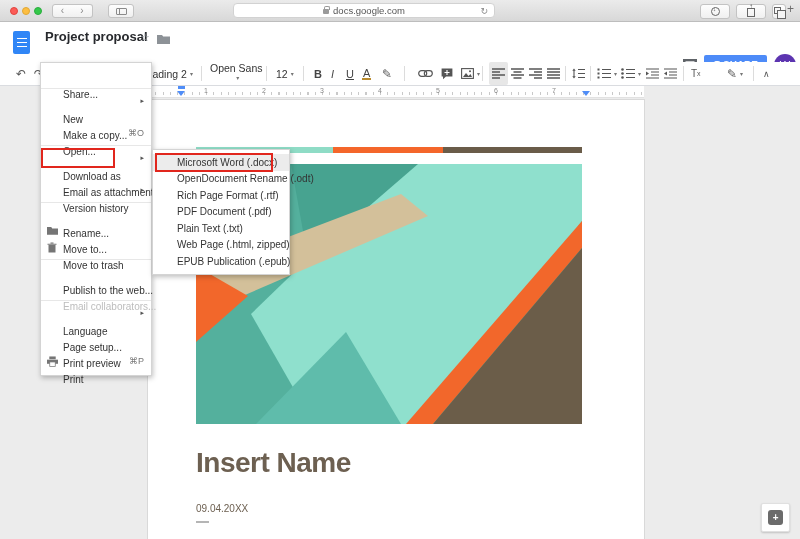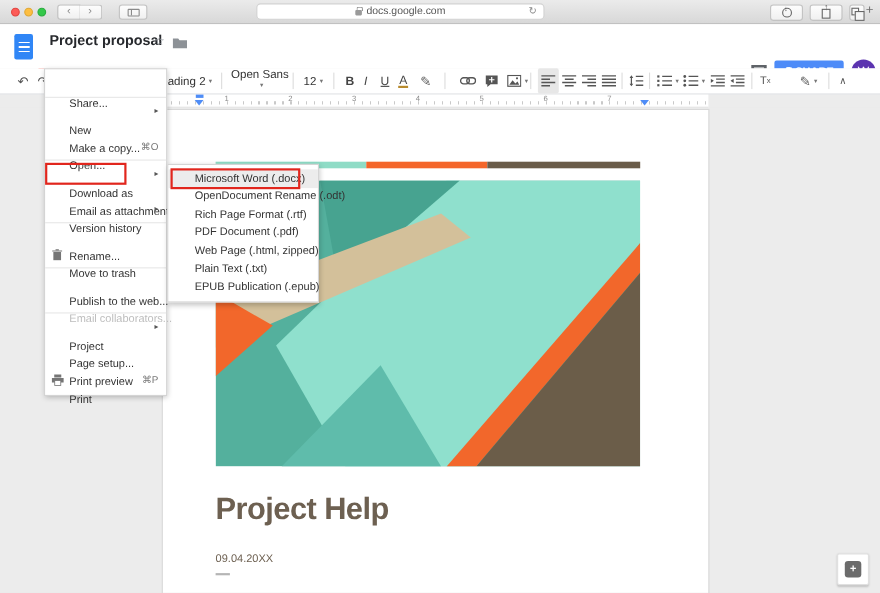--- a/index.html
+++ b/index.html
@@ -336,21 +336,21 @@
       <svg class="art" viewBox="0 0 386 260" preserveAspectRatio="none">
         <rect x="0" y="0" width="386" height="260" fill="#54b09d"></rect>
         <polygon points="210,0 386,0 386,57 237,260 118,260 55,150" fill="#8fe0cd"></polygon>
         <polygon points="60,260 150,168 205,260" fill="#5fbcab"></polygon>
         <polygon points="95,0 222,0 112,95" fill="#47a390"></polygon>
         <polygon points="0,108 205,30 232,52 0,152" fill="#d3c09a"></polygon>
         <polygon points="0,102 52,132 0,178" fill="#f2672b"></polygon>
         <polygon points="386,57 386,84 237,260 210,260" fill="#f2672b"></polygon>
         <polygon points="386,84 386,260 237,260" fill="#6b5d49"></polygon>
       </svg>
-      <div class="doc-title">Project Help</div>
+      <div class="doc-title">Insert Name</div>
       <div class="doc-date">09.04.20XX</div>
       <div class="doc-dash"></div>
     </div>
   </div>
 
   <div class="fmenu">
     <div class="fm-row">
         <span class="rlabel">Share...</span>
       </div>
     <div class="fm-sep"></div>
@@ -375,36 +375,42 @@
       </div>
     <div class="fm-row">
         <span class="rlabel">Version history</span>
         <span class="subarrow">▸</span>
       </div>
     <div class="fm-sep"></div>
     <div class="fm-row">
         <span class="rlabel">Rename...</span>
       </div>
     <div class="fm-row">
+      <svg class="ficon" width="11" height="9" viewBox="0 0 13 10">
+          <path d="M0 1h5l1.2 1.6H13V10H0z" fill="#757575"></path>
+        </svg>
+      <span class="rlabel">Move to...</span>
+    </div>
+    <div class="fm-row">
       <svg class="ficon" width="10" height="11" viewBox="0 0 10 11">
         <path d="M1.5 3h7v7.5h-7z" fill="#757575"></path>
           <path d="M0.5 1.7h9v1h-9zM3.5 0.5h3v1h-3z" fill="#757575"></path>
       </svg>
       <span class="rlabel">Move to trash</span>
     </div>
     <div class="fm-sep"></div>
     <div class="fm-row">
         <span class="rlabel">Publish to the web...</span>
       </div>
     <div class="fm-row disabled">
         <span class="rlabel">Email collaborators...</span>
       </div>
     <div class="fm-sep"></div>
     <div class="fm-row">
-        <span class="rlabel">Project</span>
+        <span class="rlabel">Language</span>
         <span class="subarrow">▸</span>
       </div>
     <div class="fm-row">
         <span class="rlabel">Page setup...</span>
       </div>
     <div class="fm-row">
         <span class="rlabel">Print preview</span>
       </div>
     <div class="fm-row">
       <svg class="ficon" width="11" height="11" viewBox="0 0 12 11">
@@ -424,24 +430,24 @@
     <div class="sm-row">
         <span>OpenDocument Rename (.odt)</span>
       </div>
     <div class="sm-row">
         <span>Rich Page Format (.rtf)</span>
       </div>
     <div class="sm-row">
         <span>PDF Document (.pdf)</span>
       </div>
     <div class="sm-row">
+        <span>Plain Text (.txt)</span>
+      </div>
+    <div class="sm-row">
         <span>Web Page (.html, zipped)</span>
-      </div>
-    <div class="sm-row">
-        <span>Plain Text (.txt)</span>
       </div>
     <div class="sm-row">
         <span>EPUB Publication (.epub)</span>
       </div>
   </div>
 
   <div class="explore">
     <i>+</i>
   </div>
 

